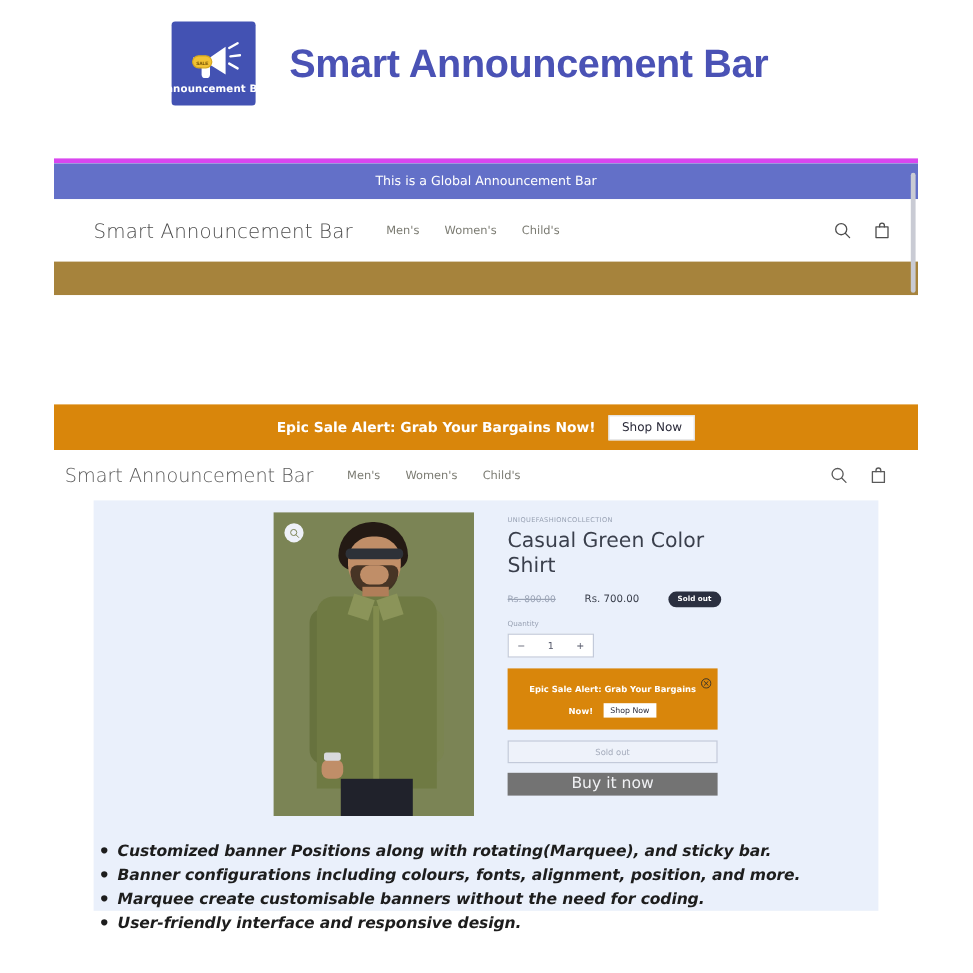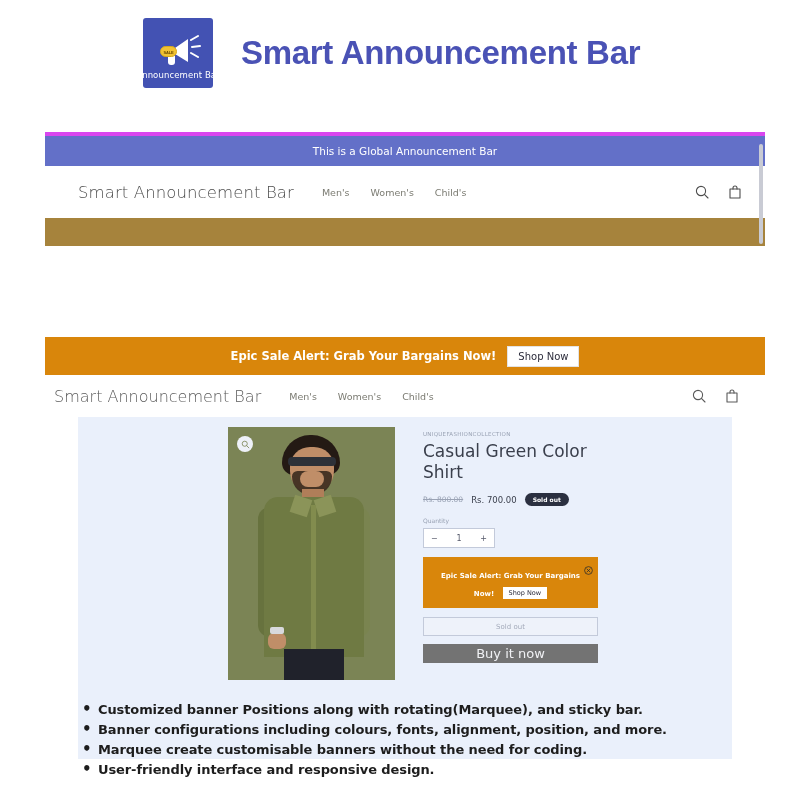--- a/index.html
+++ b/index.html
@@ -28,21 +28,21 @@
   .logo-badge {
     position: absolute; left: 5px; bottom: 13px;
     width: 17px; height: 11px; border-radius: 6px;
     background: #f2c233; border: 1px solid #d7a81c;
     font-size: 4px; color: #6b4a00; text-align:center; line-height:11px;
     font-weight: bold; letter-spacing: -0.2px;
   }
   .logo-caption {
     color: #ffffff; font-size: 8.5px; letter-spacing: 0.1px;
     font-family: "DejaVu Sans", sans-serif; white-space: nowrap;
-    position: absolute; bottom: 8px;
+    position: absolute; bottom: 8px; font-weight: bold;
   }
   .page-title {
     font-size: 33px; font-weight: bold; color: #4a52b5;
     letter-spacing: -0.3px; white-space: nowrap;
   }
 
   
   .card1 {
     position: absolute; left: 45px; top: 132px;
     width: 720px; height: 114px;
@@ -168,21 +168,21 @@
   .prod-info { width: 200px; margin: 14px 0 0 28px; }
   .vendor {
     font-size: 5.5px; color: #98a1b3; letter-spacing: 0.3px;
     font-family: "DejaVu Sans", sans-serif; margin-bottom: 4px;
   }
   .prod-title {
     font-size: 17px; color: #3a3f4c; line-height: 21px;
     font-weight: 400; font-family: "DejaVu Sans", sans-serif;
     margin-bottom: 10px;
   }
-  .price-row { display: flex; align-items: center; gap: 8px; margin-bottom: 11px; }
+  .price-row { display: flex; align-items: center; gap: 24px; margin-bottom: 11px; }
   .price-old {
     font-size: 7.5px; color: #9aa3b5; text-decoration: line-through;
     font-family: "DejaVu Sans", sans-serif;
   }
   .price-new { font-size: 8.5px; color: #3a3f4c; font-family:"DejaVu Sans", sans-serif; }
   .sold-badge {
     background: #2b3040; color: #fff; font-size: 6px; font-weight:bold;
     padding: 3px 8px; border-radius: 9px; font-family:"DejaVu Sans", sans-serif;
   }
   .qty-label { font-size: 6px; color: #98a1b3; margin-bottom: 4px;
@@ -213,21 +213,21 @@
     width: 175px; height: 19px; border: 1px solid #c3cada; background:#eef2fa;
     color:#a4abbb; font-size: 7px; display:flex; align-items:center; justify-content:center;
     margin-bottom: 8px; font-family:"DejaVu Sans", sans-serif;
   }
   .btn-buynow {
     width: 175px; height: 19px; background:#737373; color:#f0f1f4; font-size: 13px;
     display:flex; align-items:center; justify-content:center;
     font-family:"DejaVu Sans", sans-serif;
   }
 
-  .bullets-bottom { position: absolute; left: 98px; top: 700px; width: 660px; }
+  .bullets-bottom { position: absolute; left: 98px; top: 700px; width: 660px; font-style: italic; }
   .bullets-bottom li { font-size: 13px; line-height: 20px; letter-spacing: -0.1px; }
 </style>
 </head>
 <body>
 
 <div class="page">
 
   <div class="header">
     <div class="logo-tile">
       <div class="logo-mega">

